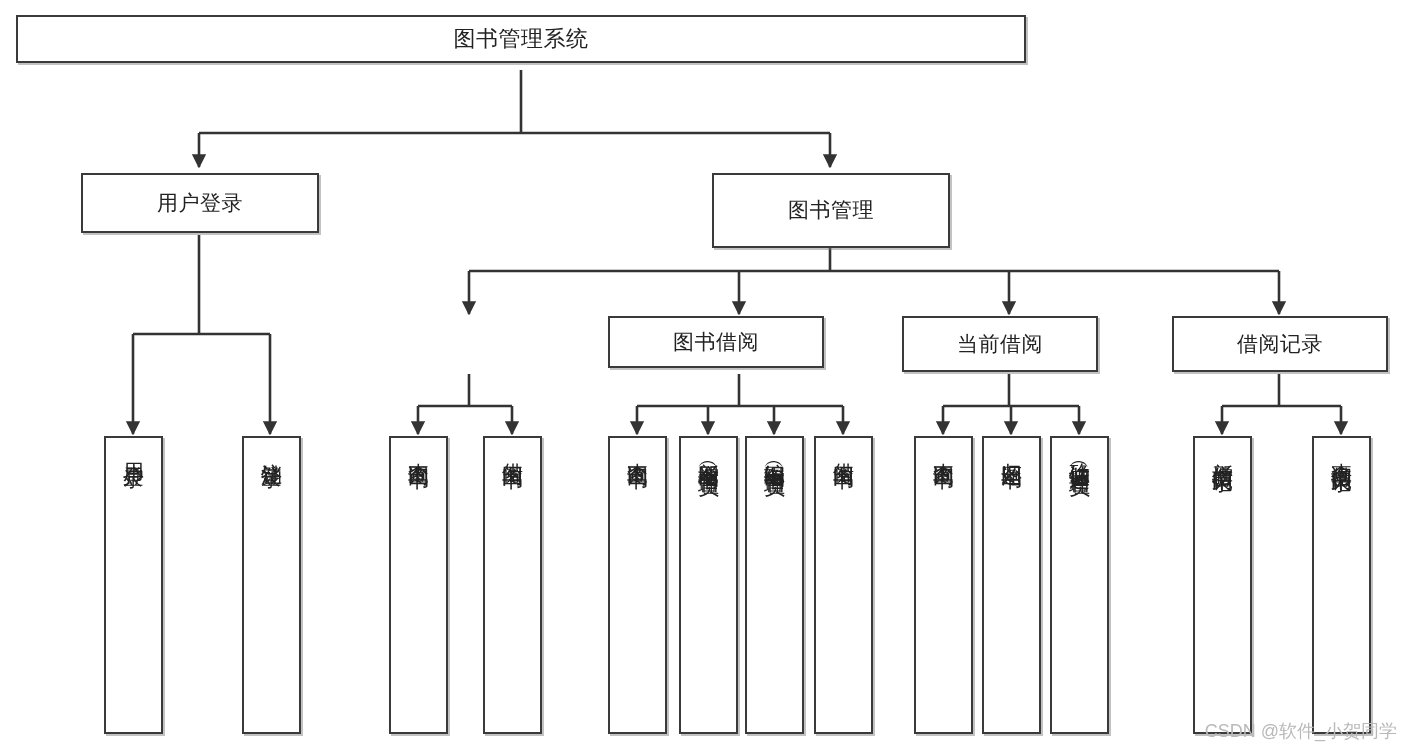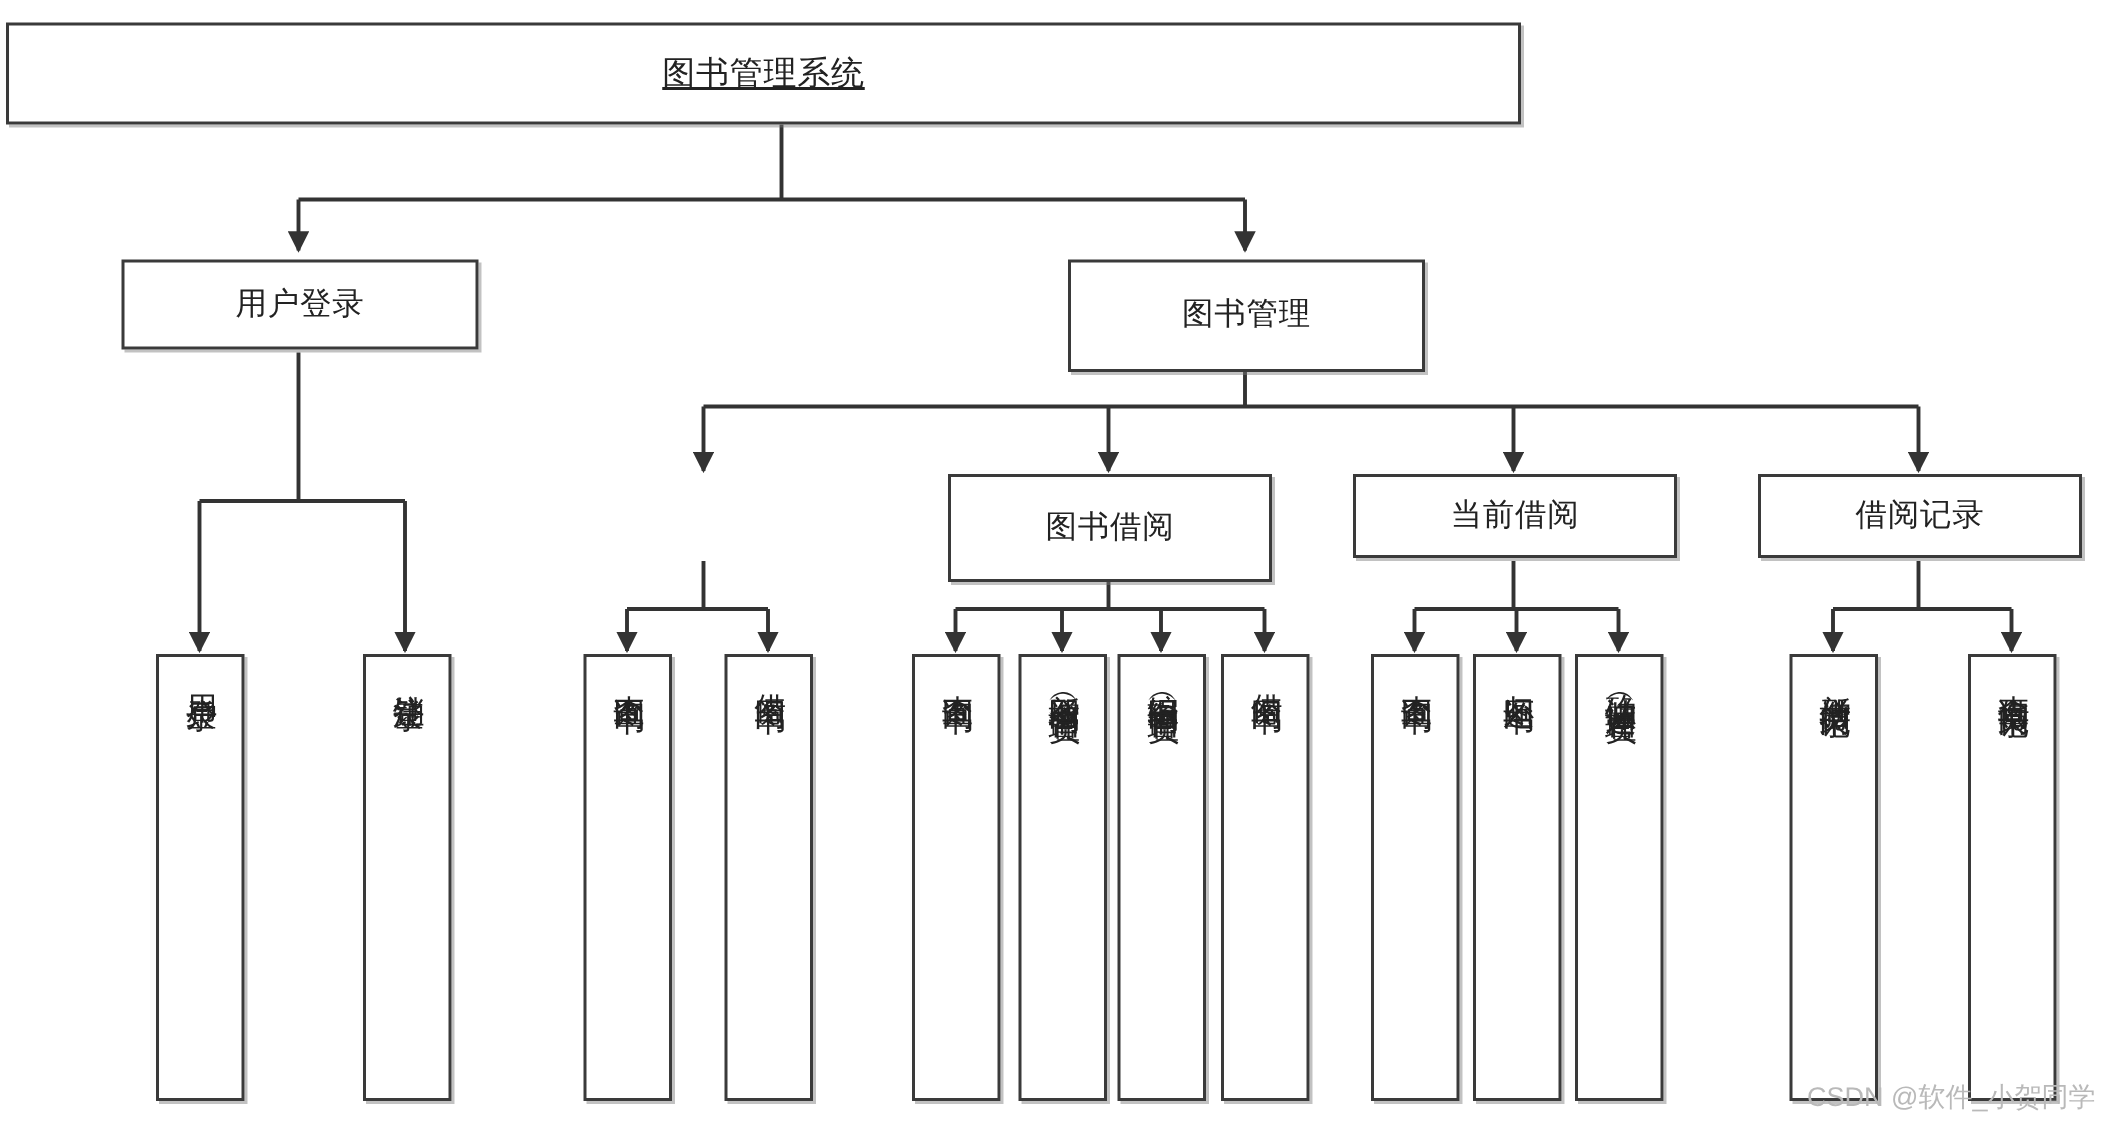--- a/index.html
+++ b/index.html
@@ -125,35 +125,35 @@
       <path d="M 1011 406 L 1011 434" marker-end="url(#arrow)"></path>
       <path d="M 1079 406 L 1079 434" marker-end="url(#arrow)"></path>
 
       <path d="M 1279 374 L 1279 406"></path>
       <path d="M 1222 406 L 1341 406"></path>
       <path d="M 1222 406 L 1222 434" marker-end="url(#arrow)"></path>
       <path d="M 1341 406 L 1341 434" marker-end="url(#arrow)"></path>
     </g>
   </svg>
 
-  <div class="node root horiz" style="left:4px; top:15px; width:1010px; height:68px;text-decoration:underline;">
+  <div class="node root horiz" style="left:16px; top:15px; width:1010px; height:48px;">
     <span class="label">图书管理系统</span>
   </div>
 
   <div class="node horiz" style="left:81px; top:173px; width:238px; height:60px;">
     <span class="label">用户登录</span>
   </div>
   <div class="node horiz" style="left:712px; top:173px; width:238px; height:75px;">
     <span class="label">图书管理</span>
   </div>
 
-  <div class="node horiz" style="left:632px; top:316px; width:216px; height:72px;">
+  <div class="node horiz" style="left:608px; top:316px; width:216px; height:52px;">
     <span class="label">图书借阅</span>
   </div>
-  <div class="node horiz" style="left:902px; top:316px; width:216px; height:56px;">
+  <div class="node horiz" style="left:902px; top:316px; width:196px; height:56px;">
     <span class="label">当前借阅</span>
   </div>
   <div class="node horiz" style="left:1172px; top:316px; width:216px; height:56px;">
     <span class="label">借阅记录</span>
   </div>
 
   <div class="node vert" style="left:104px; top:436px; width:59px; height:298px;">
     <span class="label">用户登录</span>
   </div>
   <div class="node vert" style="left:242px; top:436px; width:59px; height:298px;">

